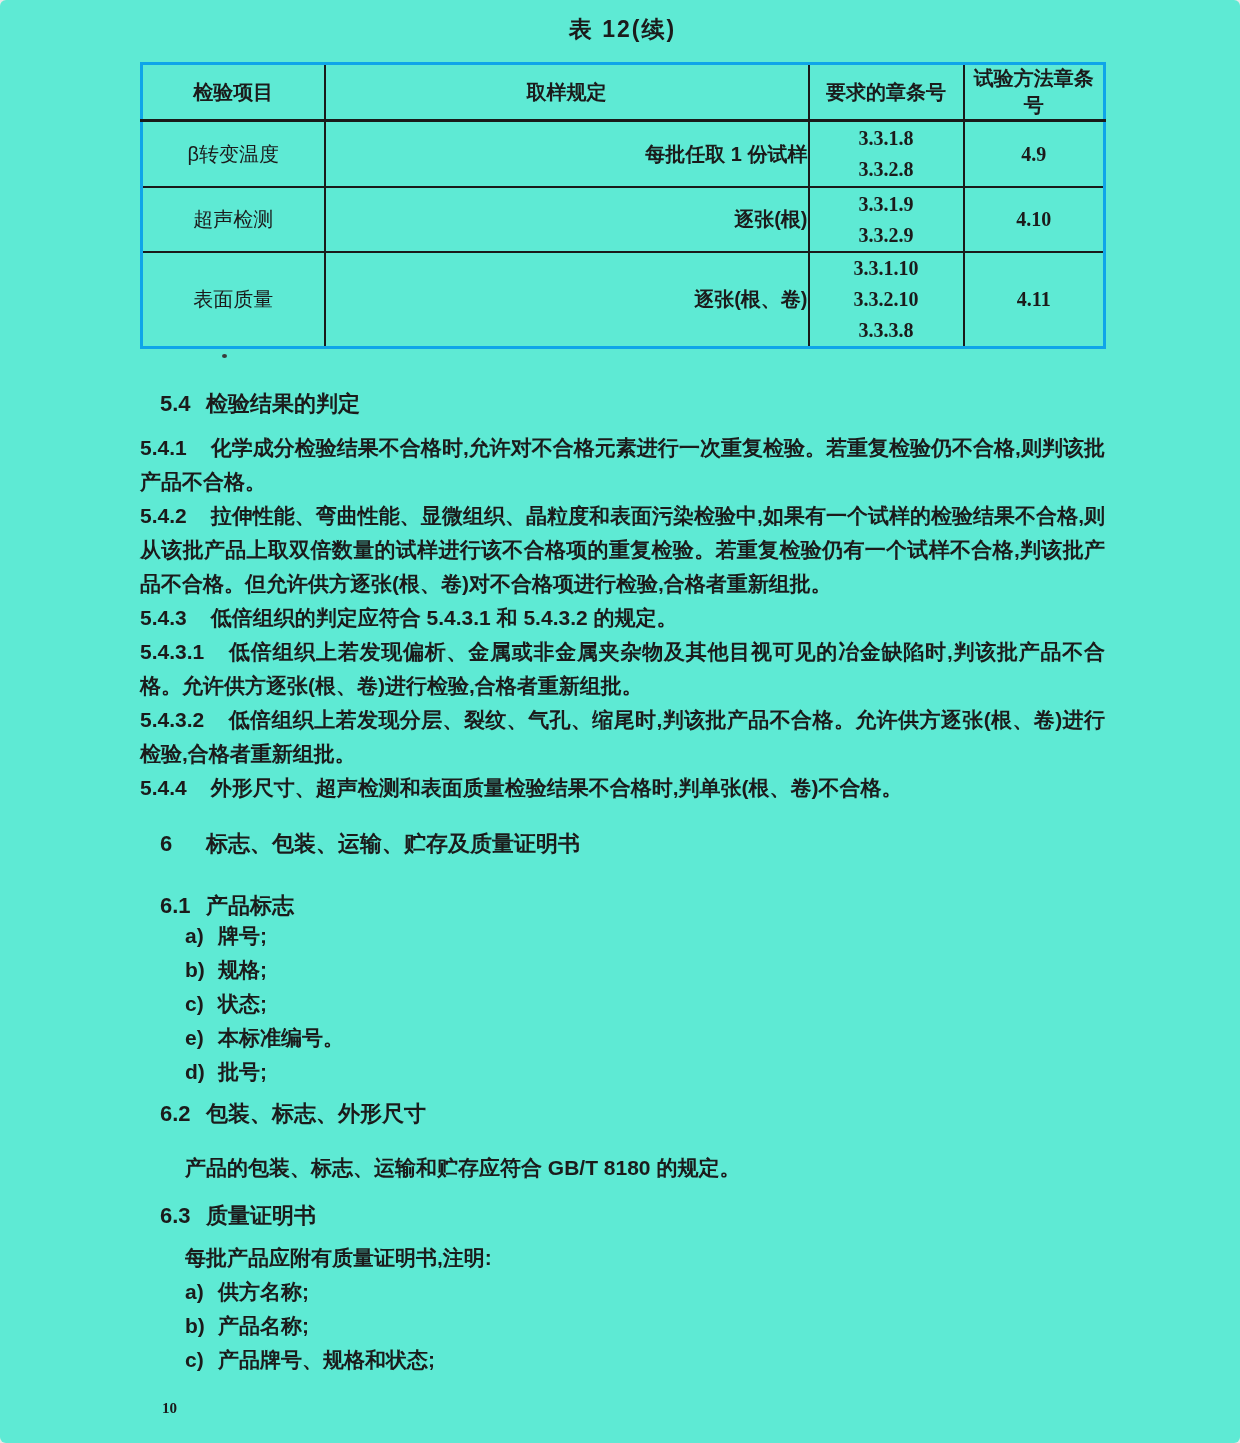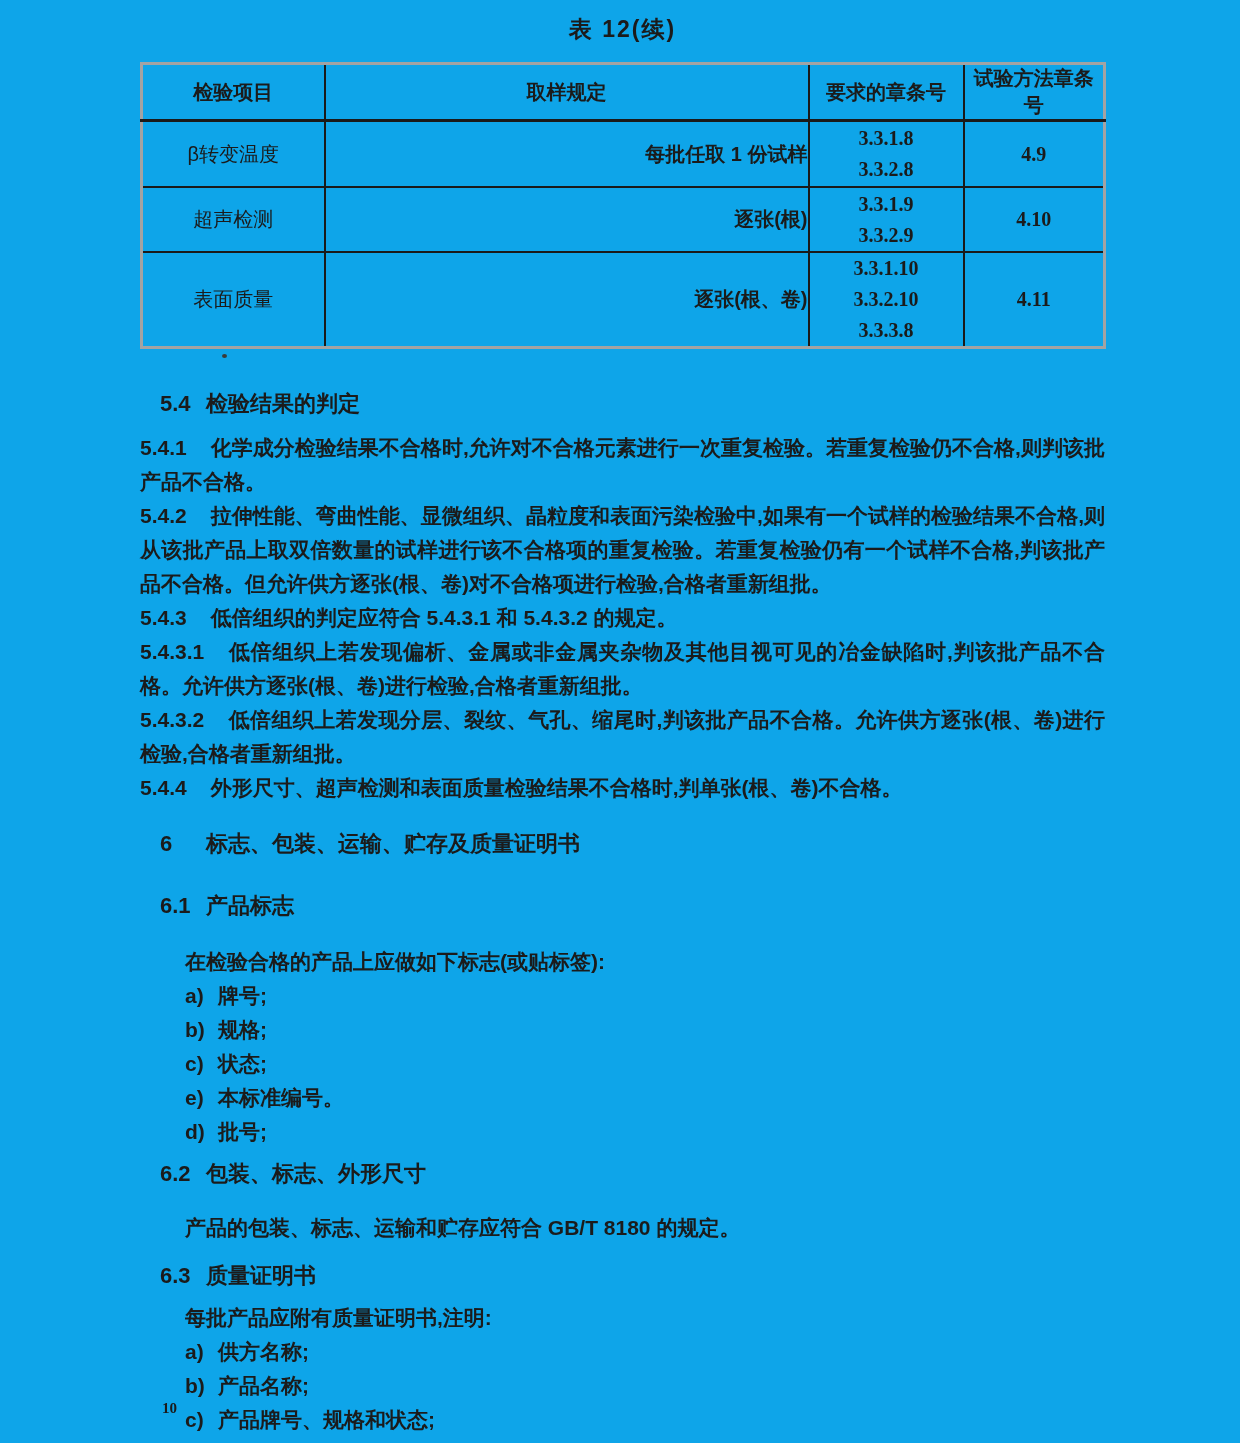--- a/index.html
+++ b/index.html
@@ -1,43 +1,44 @@
 <!DOCTYPE html>
 <html lang="zh"><head>
 <meta charset="utf-8">
 <style>
   html,body { margin:0; padding:0; background:#e8e8e8; }
   .page {
     position:relative;
     width:1240px; height:1443px;
     margin:0 auto;
-    background:#0ea5e9;
+    background:#5eead4;
     font-family:"Liberation Sans", sans-serif;
     color:#1b1b1b;
     overflow:hidden;
+    border-radius:6px;
   }
   .content {
     position:absolute;
     left:140px; top:14px;
     width:965px;
   }
   .doc-title {
     text-align:center;
     font-size:23px;
     font-weight:700;
     line-height:30px;
     letter-spacing:2px;
   }
   
   table.spec {
     border-collapse:collapse;
     table-layout:fixed;
     width:963px;
     margin-top:18px;
-    border:3px solid #a3a3a3;
+    border:3px solid #0ea5e9;
   }
   table.spec th, table.spec td {
     border:2px solid #1a1a1a;
     padding:0;
     vertical-align:middle;
   }
   table.spec thead th {
     height:40px;
     font-size:20px;
     font-weight:700;
@@ -204,21 +205,20 @@
     </div>
 
     <div class="h2 h-6">
       <span class="h-num">6</span><span>标志、包装、运输、贮存及质量证明书</span>
     </div>
 
     <div class="h2 h-61">
       <span class="h-num">6.1</span><span>产品标志</span>
     </div>
 
-    <div class="indent-line intro-61">在检验合格的产品上应做如下标志(或贴标签):</div>
 
     <div class="doc-list">
       <div class="list-item">
         <span class="li-label">a)</span><span>牌号;</span>
       </div>
       <div class="list-item">
         <span class="li-label">b)</span><span>规格;</span>
       </div>
       <div class="list-item">
         <span class="li-label">c)</span><span>状态;</span>

